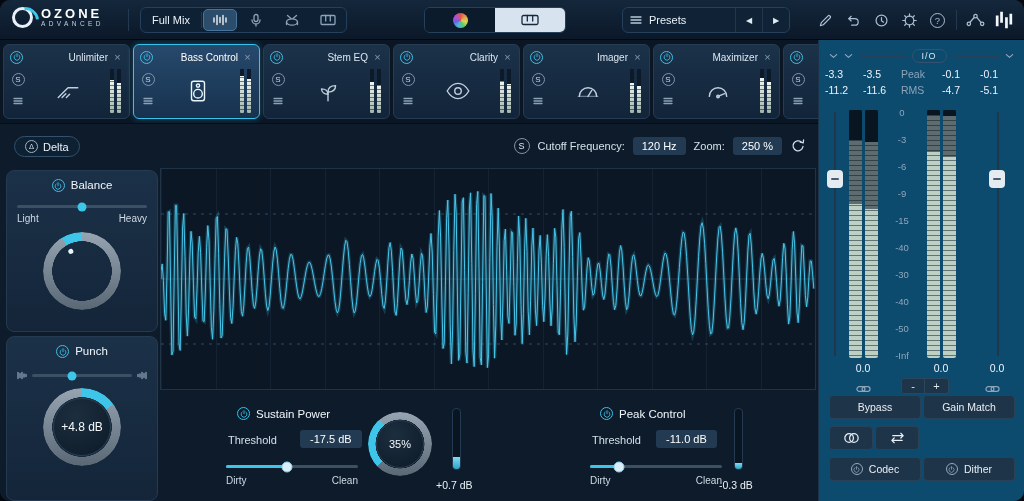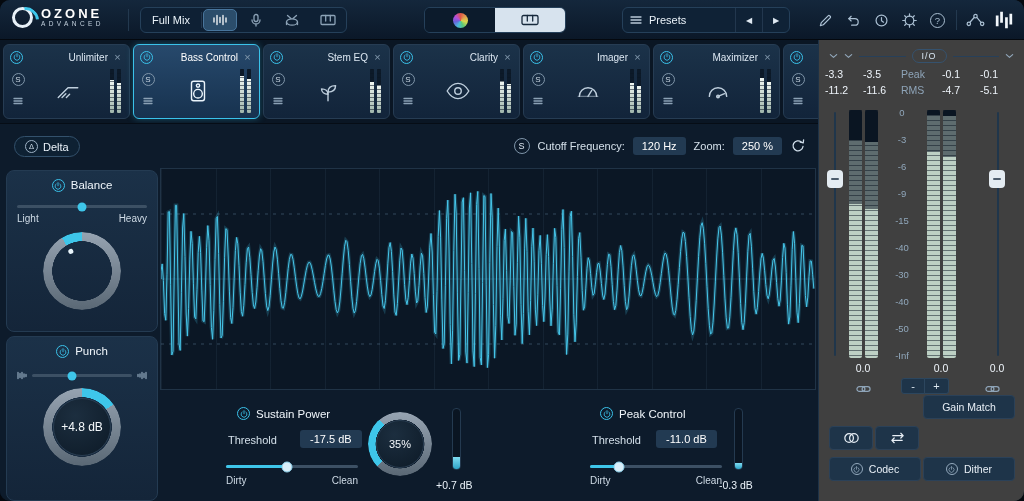--- a/index.html
+++ b/index.html
@@ -95,21 +95,21 @@
   .bslider{position:absolute;width:132px}
   .bs-track{position:relative;height:3px;background:#3c5064;border-radius:2px}
   .bs-fill{position:absolute;left:0;top:0;bottom:0;background:#3ec6ea;border-radius:2px;width:var(--p,40%)}
   .bs-handle{position:absolute;top:50%;left:var(--p,40%);transform:translate(-50%,-50%);width:11px;height:11px;border-radius:50%;background:#d9eef9;border:1px solid #8fd2ec}
   .bs-labels{display:flex;justify-content:space-between;font-size:10px;color:#cfdbe6;margin-top:7px}
   .vmeter{position:absolute;width:9px;height:62px;background:#0a1522;border:1px solid #243a50;border-radius:4px;overflow:hidden}
   .vmeter::after{content:'';position:absolute;left:0;right:0;bottom:0;height:var(--vf,15%);background:linear-gradient(#7fdcf2,#2ea4c8)}
   .vm-val{position:absolute;font-size:10.5px;color:#eaf2f9}
 
   
-  .iopanel{position:absolute;left:818px;top:40px;width:206px;height:461px;background:#404040;border-left:1px solid #1d3247}
+  .iopanel{position:absolute;left:818px;top:40px;width:206px;height:461px;background:#0c4a6e;border-left:1px solid #1d3247}
   .io-head{position:absolute;left:10px;right:10px;top:8px;height:16px;display:flex;align-items:center;gap:6px;color:#92a8bc}
   .hline{flex:1;height:1px;background:#27405a}
   .io-pill{border:1px solid #35526e;border-radius:8px;padding:1px 9px;font-size:9px;letter-spacing:1px;color:#d7e4f0}
   .iorow{position:absolute;left:6px;right:6px;display:grid;grid-template-columns:38px 38px 1fr 38px 38px;font-size:10.5px;text-align:left;color:#eef4fa}
   .iorow .lbl{color:#8ea4b8}
   .io-meters{position:absolute;left:0;right:0;top:70px;height:248px}
   .htrack{position:absolute;top:2px;bottom:2px;width:2px;background:#20364b;border-radius:1px}
   .mhandle{position:absolute;width:16px;height:18px;border-radius:4px;background:#e4ecf2;top:60px}
   .mhandle::after{content:'';position:absolute;left:4px;right:4px;top:8px;height:2px;background:#4c5c6c;border-radius:1px}
   .iobar{position:absolute;top:0;bottom:0;width:13px;border-radius:2px;background:linear-gradient(to bottom,rgba(0,0,0,0) 0 var(--pk,10%),rgba(196,214,204,.45) var(--pk,10%) var(--rms,35%),#bdd0c4 var(--rms,35%) 100%),#0a1522}
@@ -669,20 +669,21 @@
         <span class="zbtn">+</span>
       </span>
       <span class="lnk" style="left:166px">
         <svg class="sv" width="15" height="8" viewBox="0 0 16 8">
             <rect x="1" y="1.5" width="8.5" height="5" rx="2.5"></rect>
             <rect x="6.5" y="1.5" width="8.5" height="5" rx="2.5"></rect>
           </svg>
       </span>
     </div>
 
+    <span class="io-btn" style="left:10px;top:355px;width:92px">Bypass</span>
     <span class="io-btn" style="left:104px;top:355px;width:92px">Gain Match</span>
 
     <span class="io-btn" style="left:10px;top:386px;width:44px">
       <svg class="sv" width="19" height="12" viewBox="0 0 20 12">
           <circle cx="7.5" cy="6" r="4.5"></circle>
           <circle cx="12.5" cy="6" r="4.5"></circle>
         </svg>
     </span>
     <span class="io-btn" style="left:56px;top:386px;width:44px">
       <svg class="sv" width="17" height="12" viewBox="0 0 18 12">

